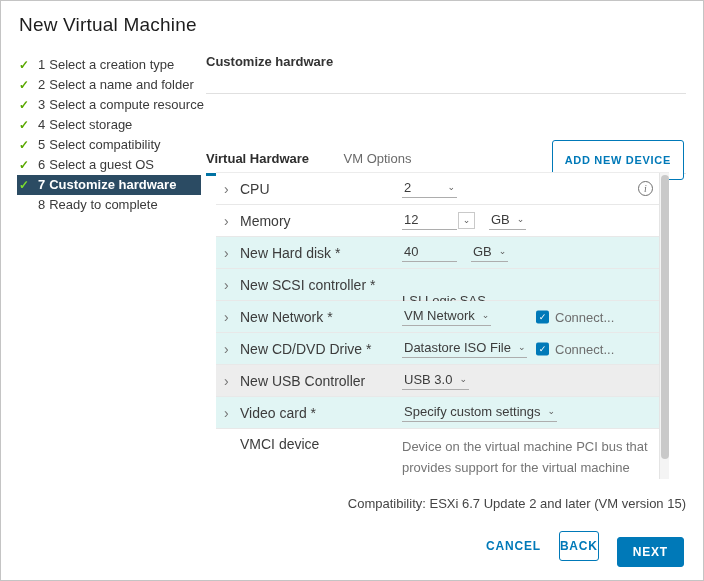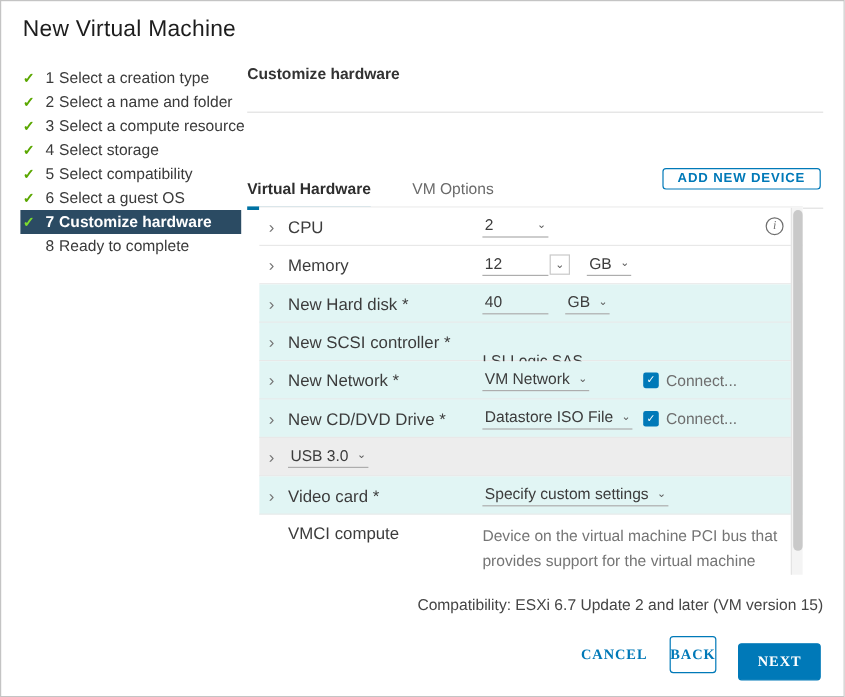--- a/index.html
+++ b/index.html
@@ -40,21 +40,21 @@
   .tab {
     display:inline-block; margin-right:30px; font-size:13px; height:25px;
     color:#6a6a6a; cursor:pointer; padding-bottom:5px;
   }
   .tab.active { color:#2e2e2e; font-weight:700; border-bottom:3px solid #0072a3; }
   
   .add-device {
     position:absolute; top:139px; right:19px;
     border:1px solid #0079b8; border-radius:3px; background:#fff;
     color:#0079b8; font-size:11px; font-weight:700; letter-spacing:.7px;
-    padding:2px 12px; cursor:pointer; font-family:inherit;
+    padding:13px 12px; cursor:pointer; font-family:inherit;
   }
   
   .hw-table {
     position:absolute; top:171px; left:215px; width:453px; height:307px;
     overflow:hidden; border-top:1px solid #ececec; background:#fff;
   }
   .hw-row {
     position:relative; display:flex; align-items:center;
     height:32px; border-bottom:1px solid #e8e8e8;
     padding:0 16px 0 8px; background:#fff;
@@ -100,21 +100,21 @@
     color:#fff; font-size:9px; display:flex; align-items:center;
     justify-content:center; cursor:pointer;
   }
   .cb-label { font-size:13px; color:#6e6e6e; white-space:nowrap; }
   .desc { width:255px; font-size:13px; color:#757575; line-height:21px; padding-top:2px; }
   .sb { position:absolute; top:0; right:0; width:10px; height:307px; background:#f4f4f4; border-left:1px solid #e4e4e4; }
   .sb-thumb { position:absolute; top:2px; left:1px; width:8px; height:284px; background:#c9c9c9; border-radius:4px; }
   
   .compat { position:absolute; top:495px; left:205px; width:480px; text-align:right; font-size:13px; color:#454545; }
   .footer { position:absolute; right:19px; bottom:13px; display:flex; align-items:center; gap:18px; }
-  .btn { font-family:Liberation Serif, serif; font-size:12px; font-weight:700; letter-spacing:.8px; cursor:pointer; }
+  .btn { font-family:Liberation Sans, sans-serif; font-size:12px; font-weight:700; letter-spacing:.8px; cursor:pointer; }
   .btn-text { color:#0079b8; background:none; border:none; }
   .btn-outline { color:#0079b8; background:#fff; border:1px solid #0079b8; border-radius:3px; padding:7px 0; }
   .btn-primary { color:#fff; background:#0079b8; border:1px solid #0079b8; border-radius:3px; padding:7px 15px;margin-top:12px; }
 </style>
 </head>
 <body>
 
 <div class="dialog">
 
   <div class="title">New Virtual Machine</div>
@@ -231,38 +231,39 @@
       <span class="checkbox-group">
         <span class="checkbox">
             <span>✓</span>
           </span>
         <span class="cb-label">Connect...</span>
       </span>
     </div>
 
     <div class="hw-row gray">
       <span class="chev">›</span>
+      <span class="hw-label">New USB Controller</span>
       <span class="sel">
         <span>USB 3.0</span>
         <span class="caret">⌄</span>
       </span>
     </div>
 
     <div class="hw-row cyan">
       <span class="chev">›</span>
       <span class="hw-label">Video card *</span>
       <span class="sel">
         <span>Specify custom settings</span>
         <span class="caret">⌄</span>
       </span>
     </div>
 
     <div class="hw-row tall">
       <span class="chev"></span>
-      <span class="hw-label">VMCI compute</span>
+      <span class="hw-label">VMCI device</span>
       <span class="desc">Device on the virtual machine PCI bus that provides support for the virtual machine communication interface</span>
     </div>
 
     <div class="sb">
       <div class="sb-thumb"></div>
     </div>
   </div>
 
   <div class="compat">Compatibility: ESXi 6.7 Update 2 and later (VM version 15)</div>
 

